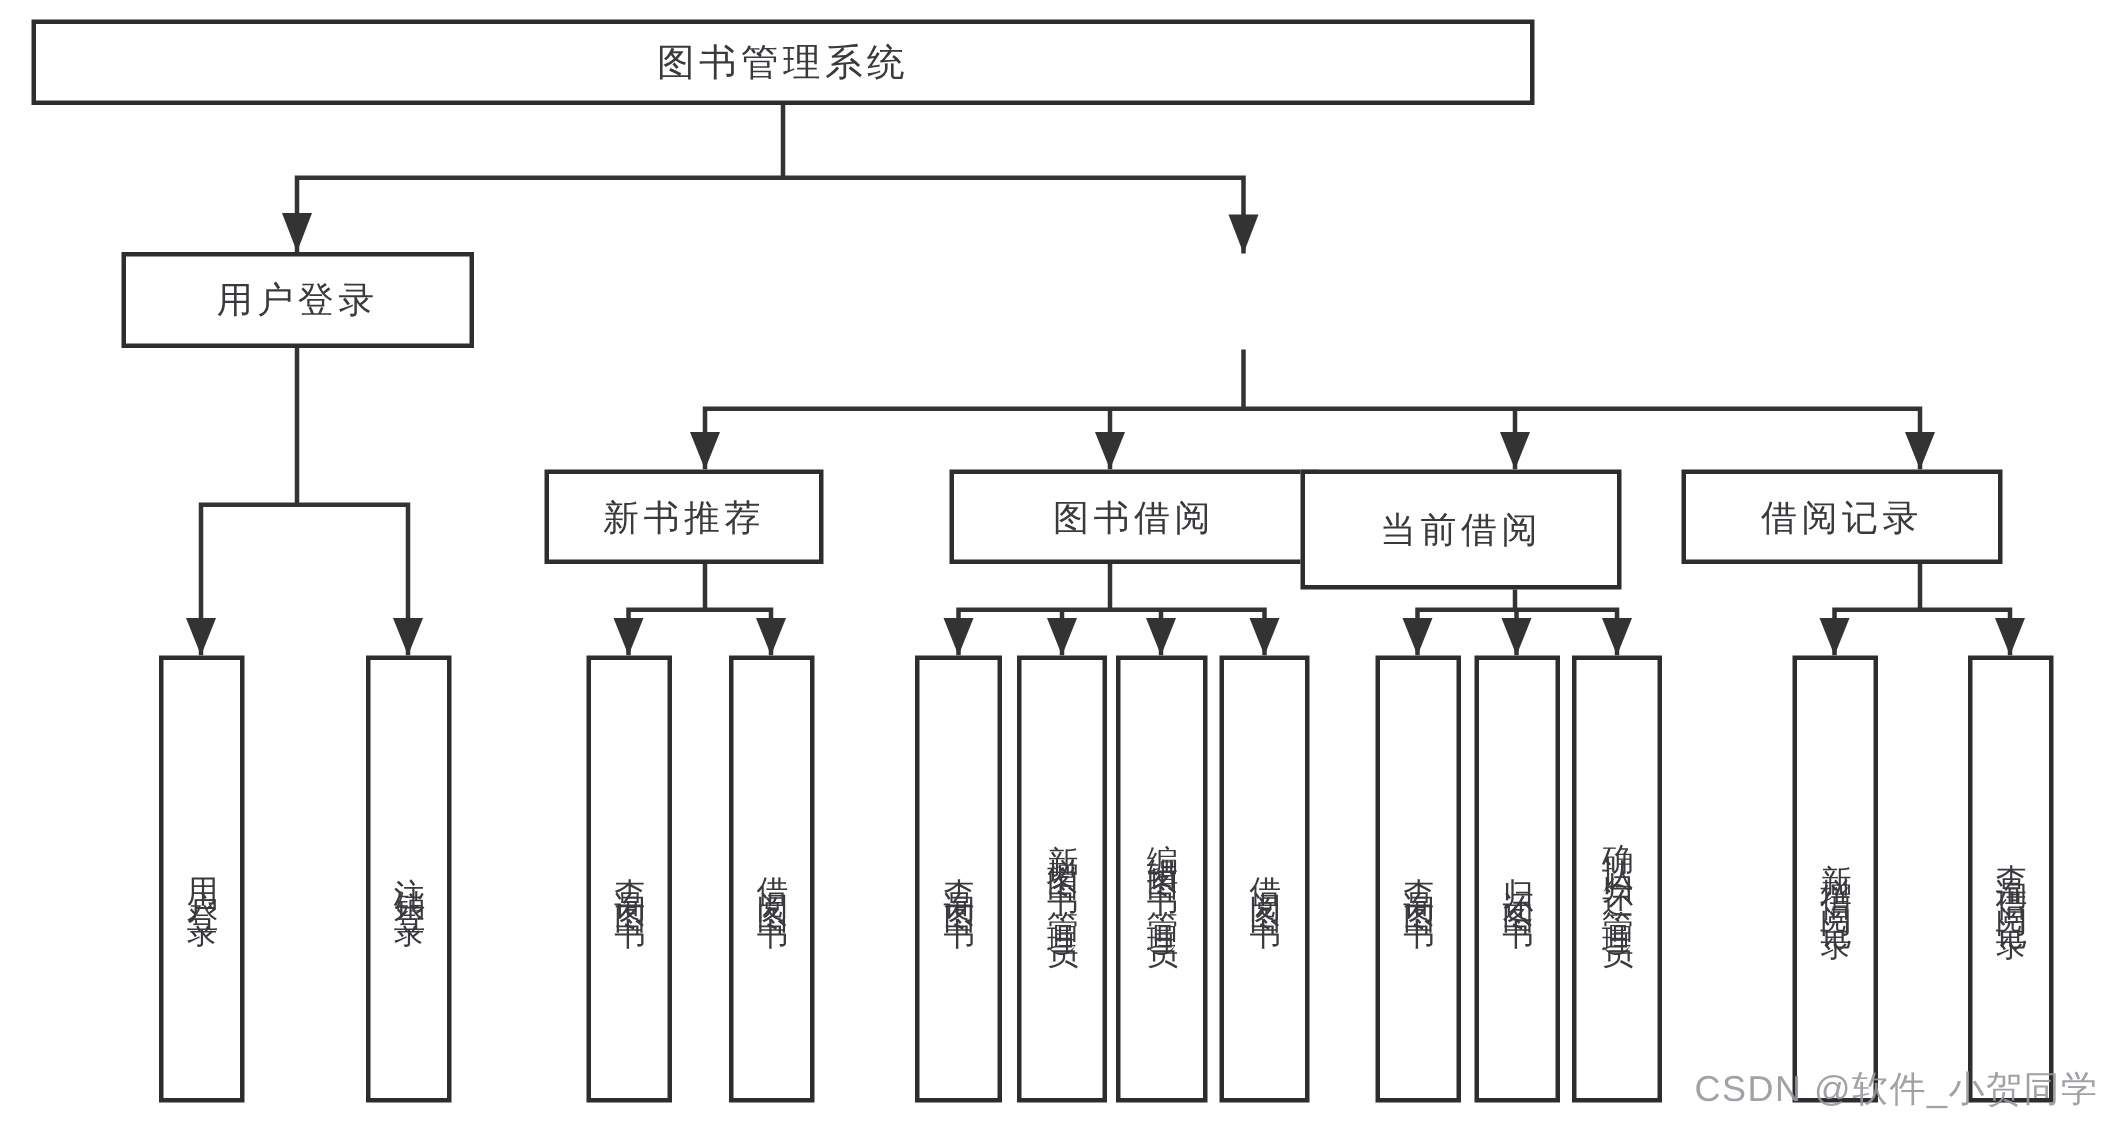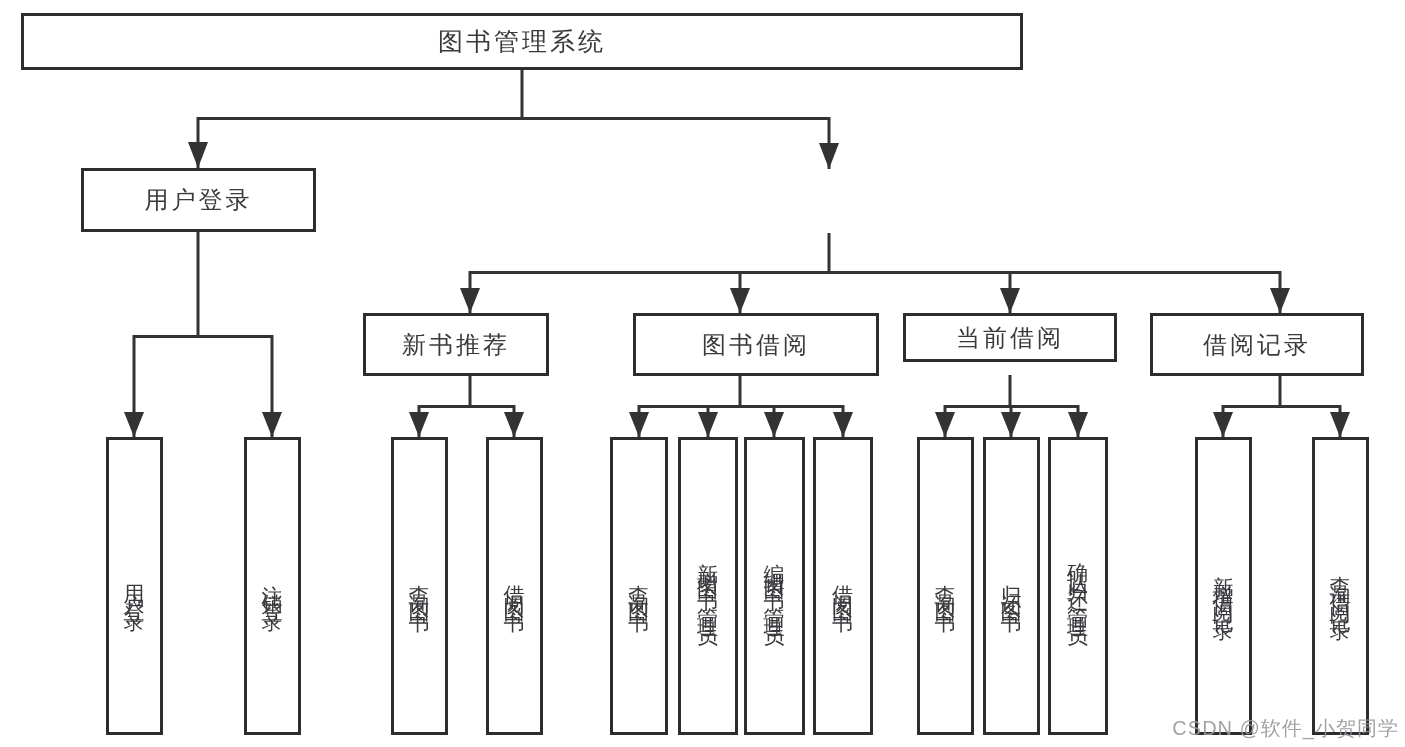--- a/index.html
+++ b/index.html
@@ -30,21 +30,21 @@
     writing-mode:vertical-rl;
     text-orientation:mixed;
     font-size:21px;
     letter-spacing:9px;
     line-height:1;
     white-space:nowrap;
   }
   .watermark {
     position:absolute;
     right:6px; bottom:5px;
-    font-size:20px;
+    font-size:24px;
     letter-spacing:1px;
     color:#97979d;
     opacity:0.9;
     z-index:10;
     white-space:nowrap;
   }
 </style>
 </head>
 <body>
 
@@ -102,24 +102,24 @@
   <div class="node" style="left:81px; top:168px; width:235px; height:64px">
     <span class="lbl">用户登录</span>
   </div>
 
   <div class="node" style="left:363px; top:313px; width:186px; height:63px">
     <span class="lbl">新书推荐</span>
   </div>
   <div class="node" style="left:633px; top:313px; width:246px; height:63px">
     <span class="lbl">图书借阅</span>
   </div>
-  <div class="node" style="left:903px; top:313px; width:214px; height:49px">
+  <div class="node" style="left:867px; top:313px; width:214px; height:80px">
     <span class="lbl">当前借阅</span>
   </div>
-  <div class="node" style="left:1150px; top:313px; width:214px; height:63px">
+  <div class="node" style="left:1121px; top:313px; width:214px; height:63px">
     <span class="lbl">借阅记录</span>
   </div>
 
   <div class="node leaf" style="left:106px; top:437px; width:57px; height:298px">
     <span class="lbl">用户登录</span>
   </div>
   <div class="node leaf" style="left:244px; top:437px; width:57px; height:298px">
     <span class="lbl">注销登录</span>
   </div>
 

